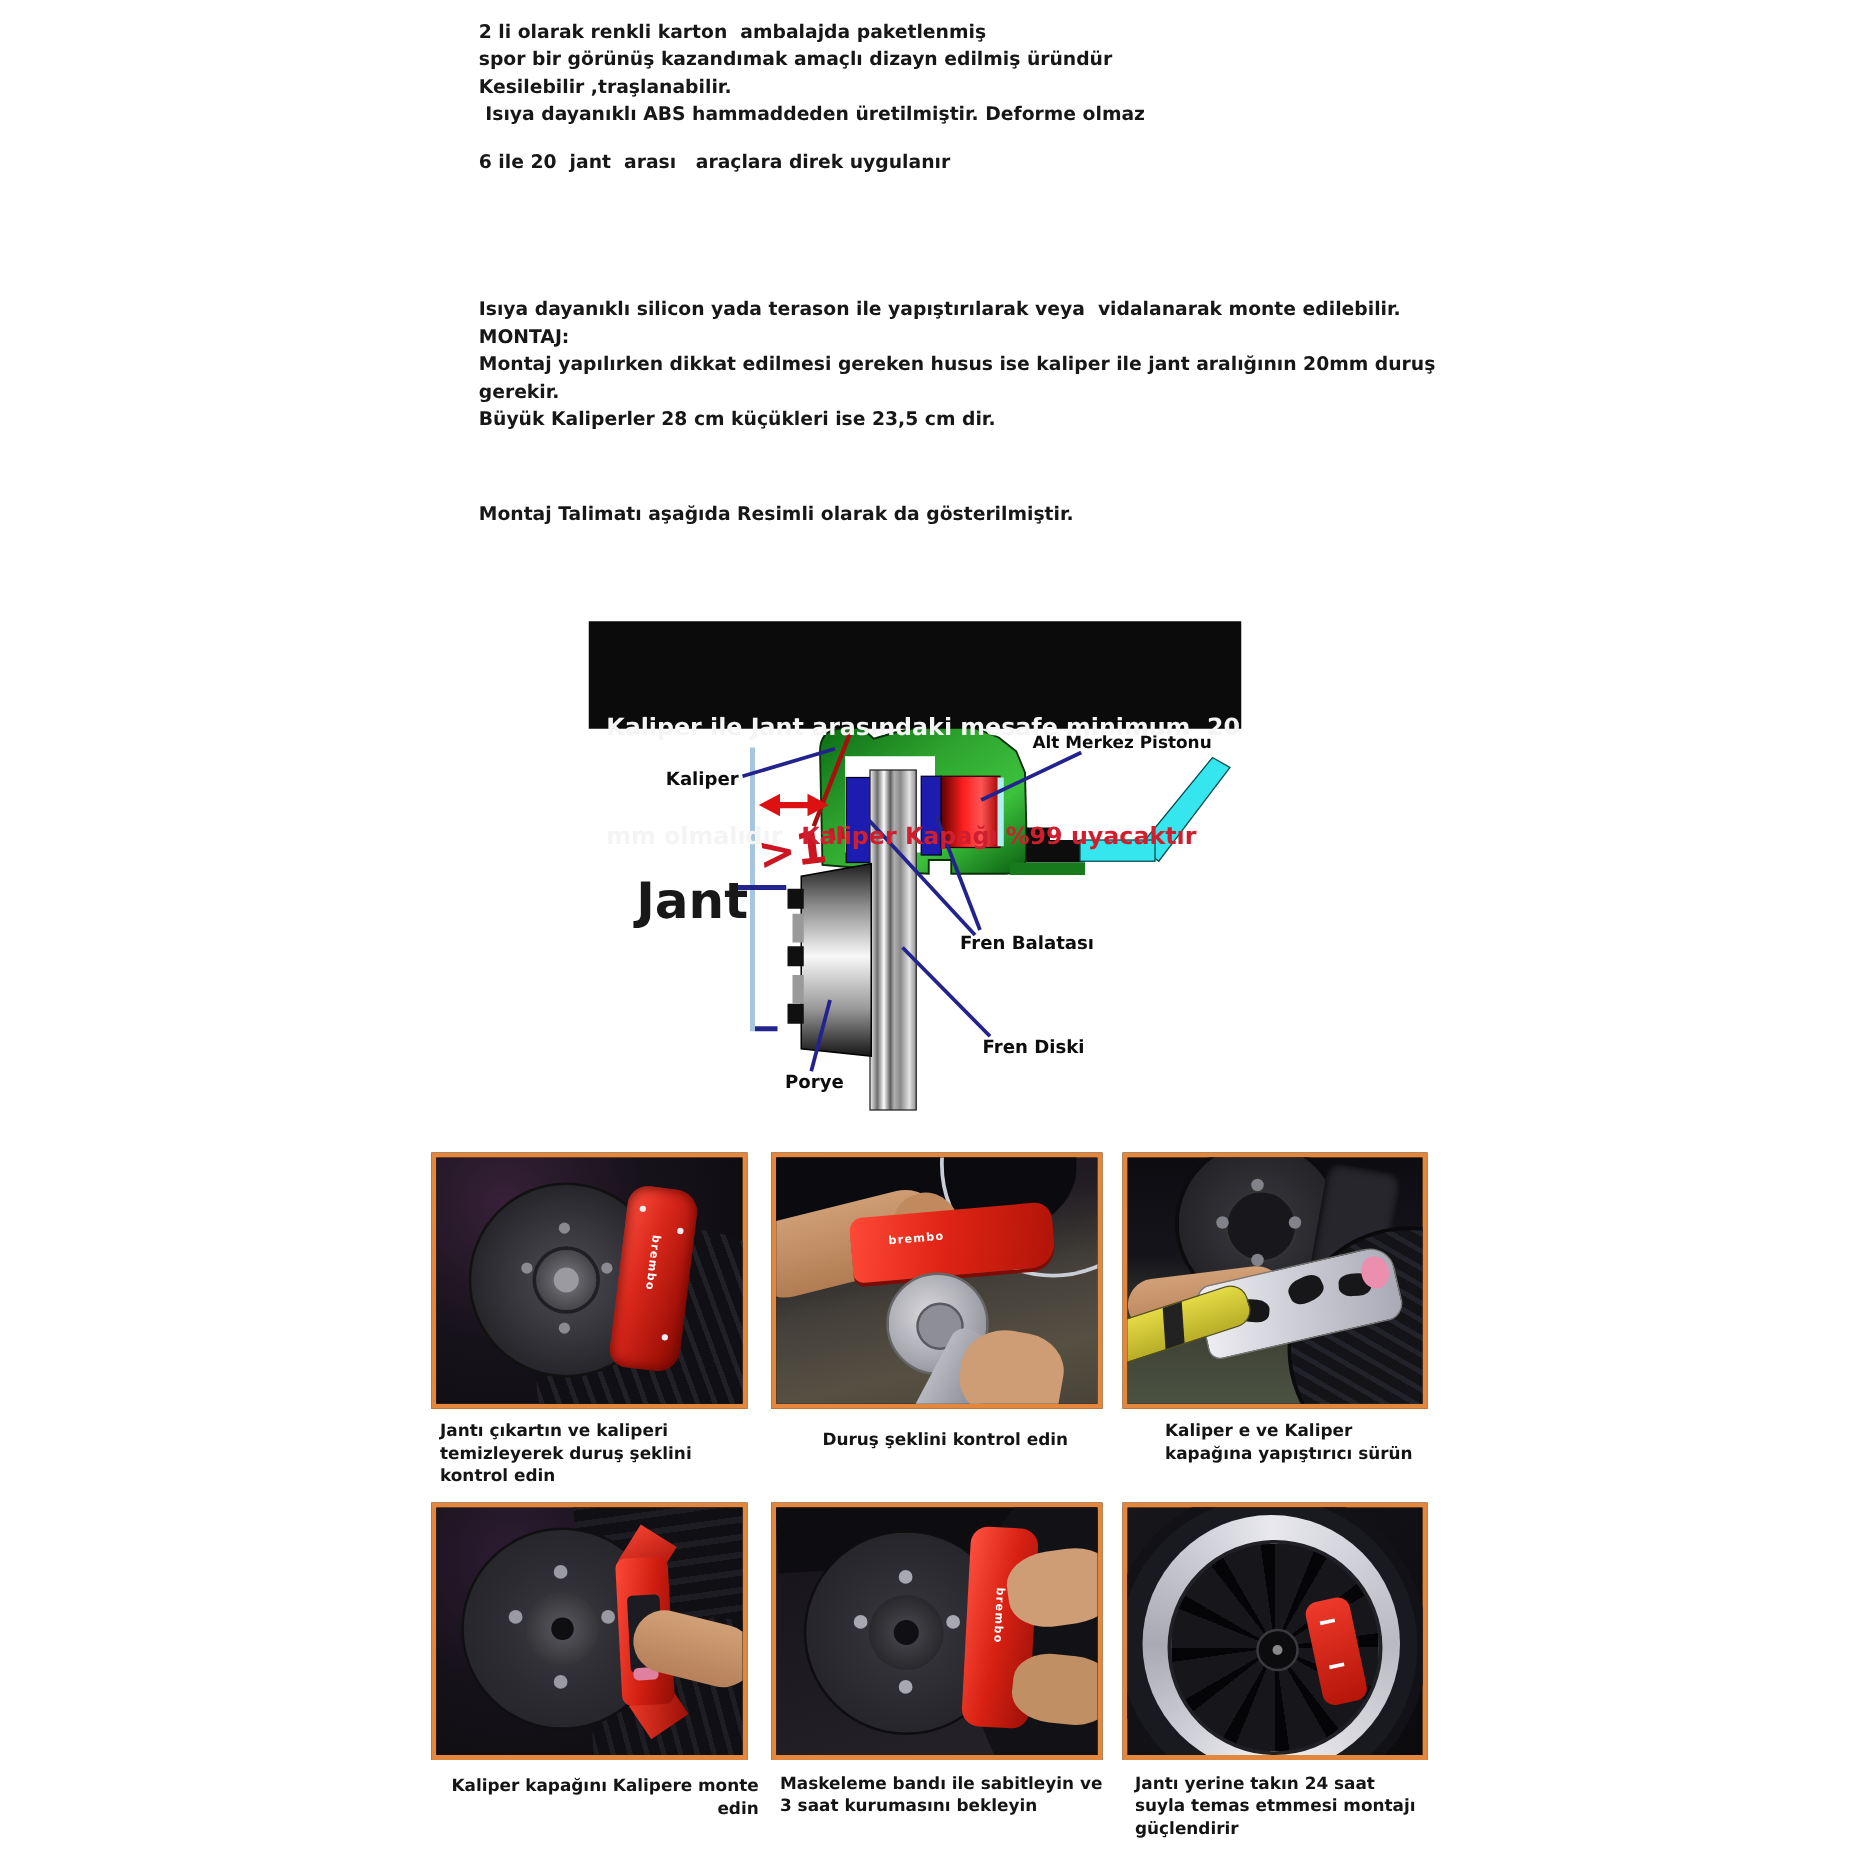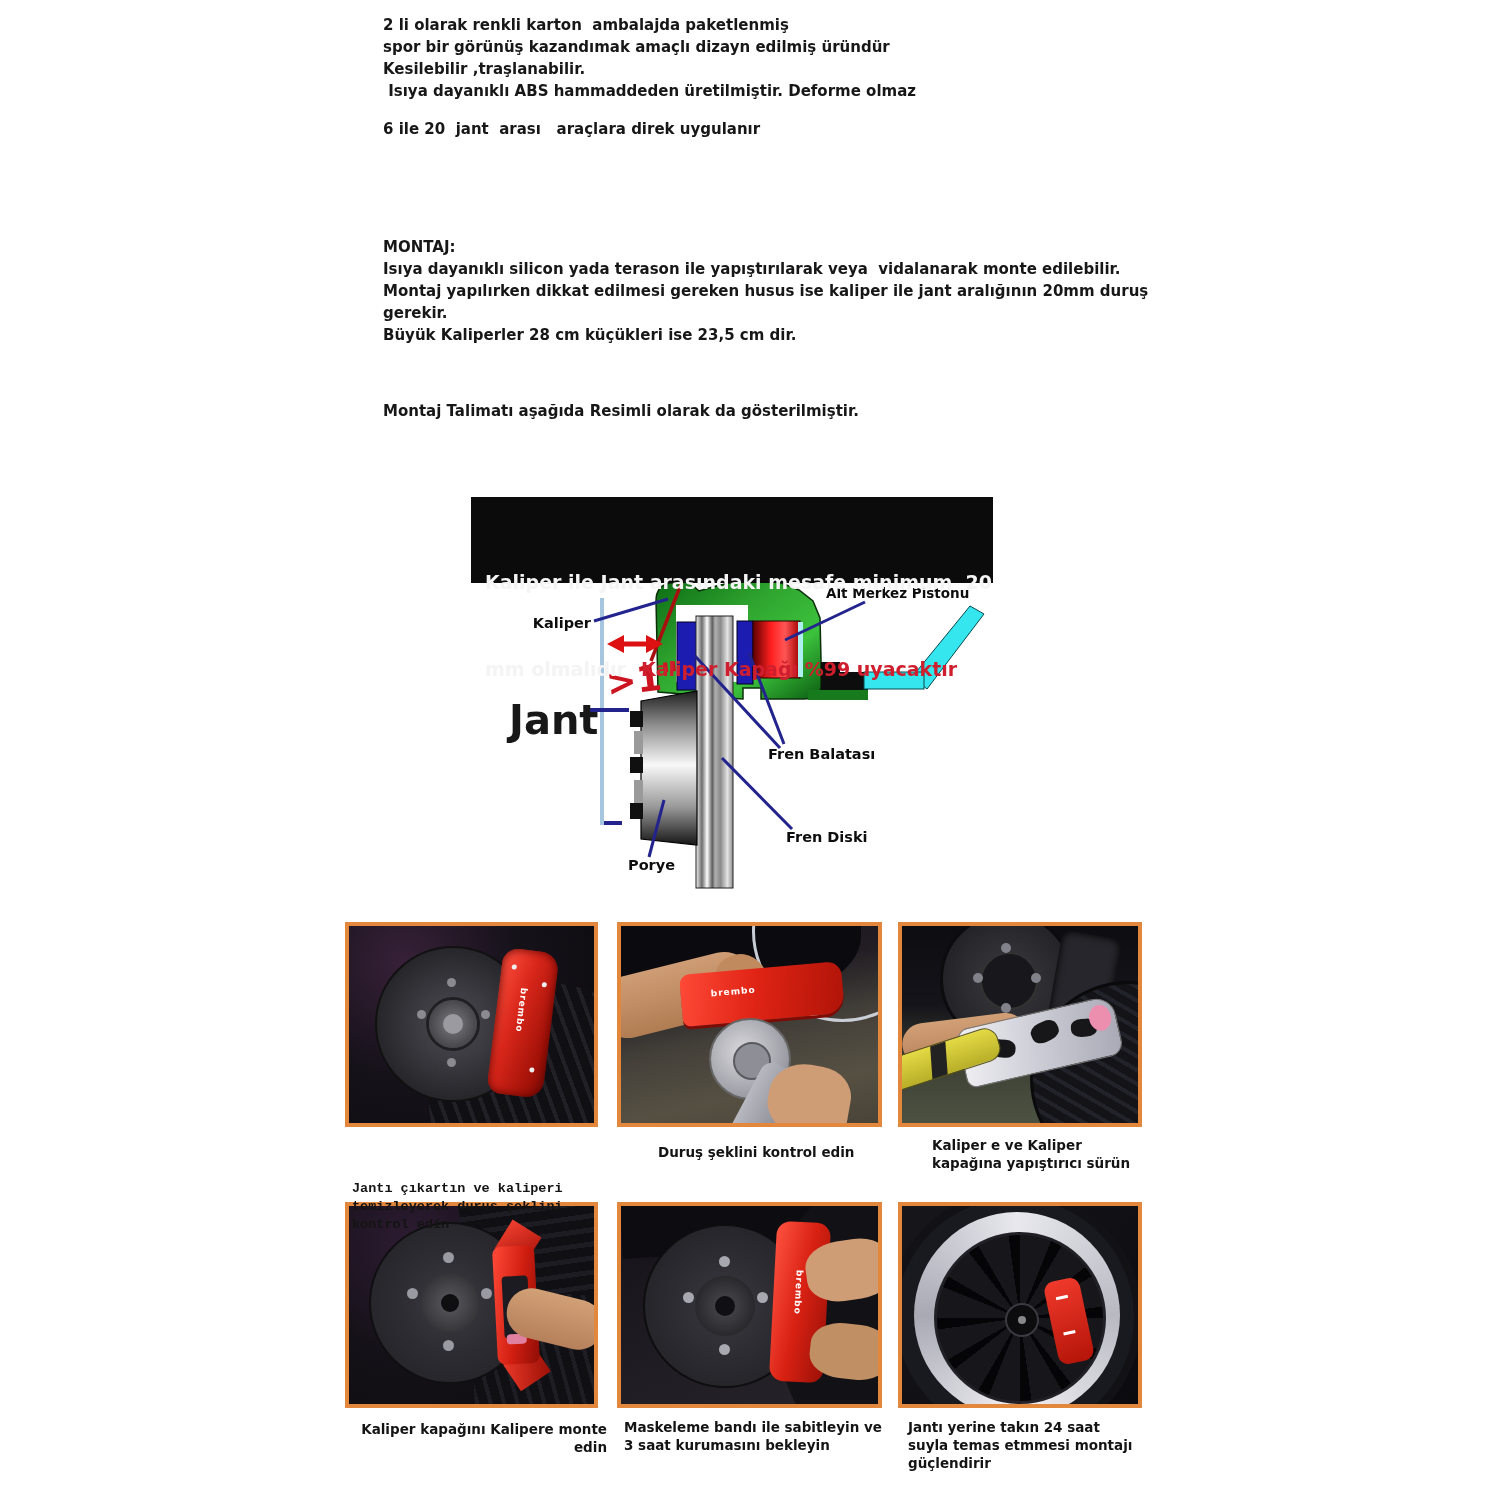--- a/index.html
+++ b/index.html
@@ -32,22 +32,22 @@
   <div class="line">2 li olarak renkli karton  ambalajda paketlenmiş</div>
   <div class="line">spor bir görünüş kazandımak amaçlı dizayn edilmiş üründür</div>
   <div class="line">Kesilebilir ,traşlanabilir.</div>
   <div class="line"> Isıya dayanıklı ABS hammaddeden üretilmiştir. Deforme olmaz</div>
 </div>
 <div class="txtblock" style="left:383px;top:118px;width:740px;">
   <div class="line">6 ile 20  jant  arası   araçlara direk uygulanır</div>
 </div>
 
 <div class="txtblock" style="left:383px;top:236px;width:900px;">
+  <div class="line">Isıya dayanıklı silicon yada terason ile yapıştırılarak veya  vidalanarak monte edilebilir.</div>
   <div class="line">MONTAJ:</div>
-  <div class="line">Isıya dayanıklı silicon yada terason ile yapıştırılarak veya  vidalanarak monte edilebilir.</div>
   <div class="line">Montaj yapılırken dikkat edilmesi gereken husus ise kaliper ile jant aralığının 20mm duruş</div>
   <div class="line">gerekir.</div>
   <div class="line">Büyük Kaliperler 28 cm küçükleri ise 23,5 cm dir.</div>
 </div>
 <div class="txtblock" style="left:383px;top:400px;width:900px;">
   <div class="line">Montaj Talimatı aşağıda Resimli olarak da gösterilmiştir.</div>
 </div>
 
 <div class="banner">
   <div>Kaliper ile Jant arasındaki mesafe minimum  20</div>
@@ -247,18 +247,18 @@
     <div class="el" style="left:114px;top:44px;width:36px;height:84px;border-radius:10px;background:linear-gradient(170deg,#f03a2c,#b41408);transform:rotate(-12deg);">
       <div class="el" style="left:10px;top:16px;width:12px;height:3px;background:#fff;"></div>
       <div class="el" style="left:10px;top:52px;width:12px;height:3px;background:#fff;"></div>
     </div>
     <div class="el" style="left:68px;top:68px;width:30px;height:30px;border-radius:50%;background:#0c0c0f;border:2px solid #3a3a40;">
       <div class="el" style="left:11px;top:11px;width:8px;height:8px;border-radius:50%;background:#888;"></div>
     </div>
   </div>
 </div>
 
-<div class="cap" style="left:352px;top:1180px;width:255px;font-family:Liberation Mono, monospace;">Jantı çıkartın ve kaliperi temizleyerek duruş şeklini kontrol edin</div>
+<div class="cap" style="left:352px;top:1136px;width:255px;">Jantı çıkartın ve kaliperi temizleyerek duruş şeklini kontrol edin</div>
 <div class="cap" style="left:658px;top:1143px;width:235px;">Duruş şeklini kontrol edin</div>
 <div class="cap" style="left:932px;top:1136px;width:215px;">Kaliper e ve Kaliper kapağına yapıştırıcı sürün</div>
 <div class="cap" style="left:352px;top:1420px;width:255px;text-align:right;">Kaliper kapağını Kalipere monte edin</div>
 <div class="cap" style="left:624px;top:1418px;width:260px;">Maskeleme bandı ile sabitleyin ve 3 saat kurumasını bekleyin</div>
 <div class="cap" style="left:908px;top:1418px;width:235px;">Jantı yerine takın 24 saat suyla temas etmmesi montajı güçlendirir</div>
 
 </body></html>

